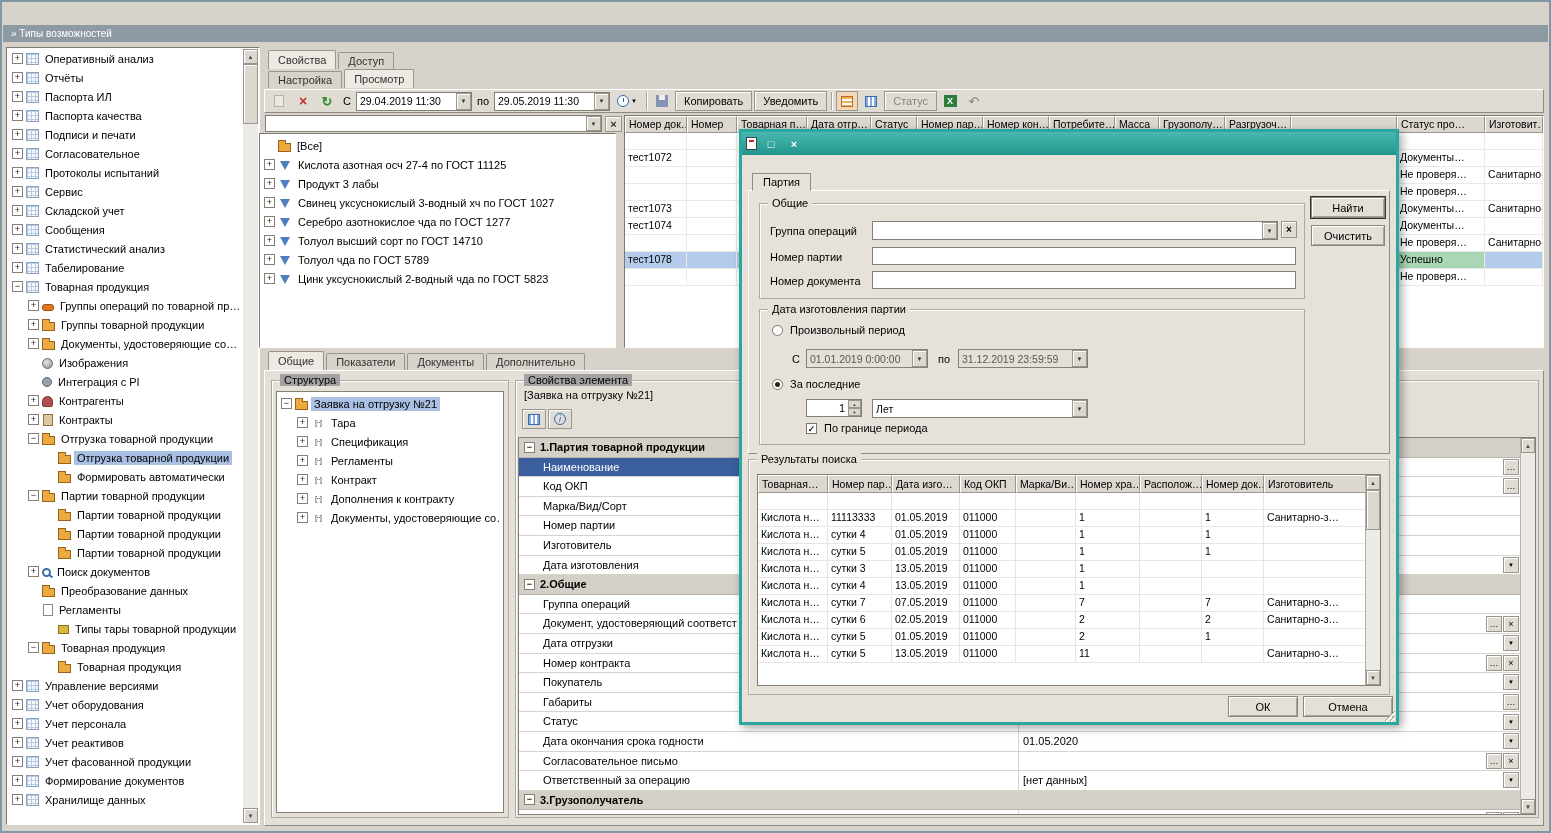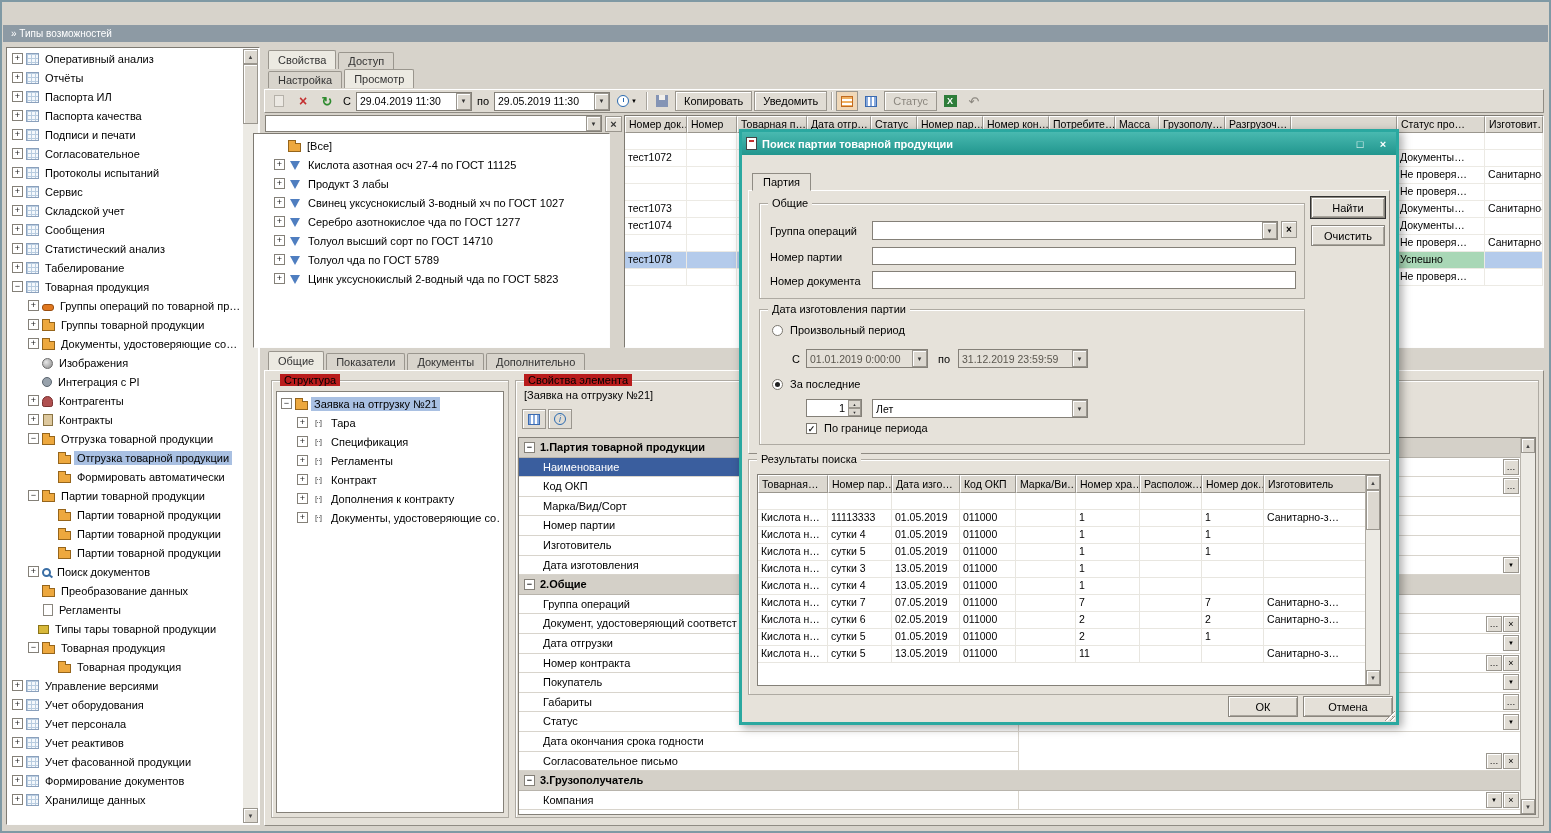--- a/index.html
+++ b/index.html
@@ -81,35 +81,35 @@
   .ic-xl{width:13px;height:12px;background:#2e7d3a;color:#fff;font-size:9px;font-weight:bold;display:flex;align-items:center;justify-content:center;}
   .ic-grid-o{width:12px;height:11px;border:1px solid #c06a20;background:repeating-linear-gradient(to bottom,#f0b060 0 2px,#fff 2px 4px);}
   .ic-grid-b{width:12px;height:11px;border:1px solid #3a6ab0;background:repeating-linear-gradient(to right,#88aadd 0 2px,#fff 2px 4px);}
   .ic-info{width:12px;height:12px;border-radius:50%;border:1px solid #2a6ab0;color:#2a6ab0;font-size:9px;font-style:italic;display:flex;align-items:center;justify-content:center;}
 
   
   .filter-row{position:absolute;left:263px;top:113px;width:357px;height:17px;display:flex;align-items:center;}
   .filter-field{flex:1;height:17px;background:#fff;border:1px solid #848078;display:flex;}
   .filter-field .combo-btn{margin-left:auto;height:15px;}
   .filter-x{width:17px;height:16px;margin-left:3px;display:flex;align-items:center;justify-content:center;font-weight:bold;color:#333;background:#e0dcd4;border:1px solid #9a968e;box-shadow:inset 1px 1px 0 #fff;}
-  .product-panel{position:absolute;left:251px;top:131px;width:357px;height:215px;overflow:hidden;padding-left:16px;}
+  .product-panel{position:absolute;left:257px;top:131px;width:357px;height:215px;overflow:hidden;}
   .grid-panel{position:absolute;left:622px;top:113px;right:5px;height:233px;overflow:hidden;}
   .grid-head{display:flex;height:17px;}
   .gh{background:#dcd8d0;border-top:1px solid #fff;border-left:1px solid #fff;border-right:1px solid #9a968e;border-bottom:1px solid #9a968e;padding:1px 3px;font-size:10.5px;white-space:nowrap;overflow:hidden;flex:none;}
   .gh.spacer{flex:1;}
   .grow{display:flex;height:17px;}
   .gc{flex:none;border-right:1px solid #eceae4;border-bottom:1px solid #eceae4;padding:1px 3px;font-size:10.5px;white-space:nowrap;overflow:hidden;background:#fff;}
   .gc.spacer{flex:1;}
   .grow.sel .gc{background:#b4cbeb;}
   .grow .gc.ok,.grow.sel .gc.ok{background:#a9d7b6;}
 
   
   .lower-panel{position:absolute;left:262px;top:368px;right:5px;bottom:5px;border:1px solid;border-color:#fff #8f8b83 #8f8b83 #fff;background:#e4e0d8;}
   .gbox{position:absolute;border:1px solid #aeaaa2;box-shadow:inset 1px 1px 0 #fff;}
-  .gb-cap{position:absolute;top:-7px;left:8px;background:#b91c1c;padding:0 4px;white-space:nowrap;}
+  .gb-cap{position:absolute;top:-7px;left:8px;background:#a3a3a3;padding:0 4px;white-space:nowrap;}
   .structure-box{left:6px;top:9px;width:238px;bottom:7px;}
   .structure-inner{position:absolute;inset:10px 4px 4px 4px;background:#fff;border:1px solid #848078;overflow:hidden;padding-top:2px;}
   .props-box{left:250px;top:9px;right:4px;bottom:7px;}
   .props-sub{position:absolute;left:8px;top:8px;right:8px;height:16px;white-space:nowrap;overflow:hidden;}
   .props-btns{position:absolute;left:6px;top:28px;display:flex;gap:2px;}
   .pbtn{width:24px;height:20px;background:#e0dcd4;border:1px solid #9a968e;box-shadow:inset 1px 1px 0 #fff;display:flex;align-items:center;justify-content:center;}
   .prop-grid{position:absolute;left:2px;top:56px;right:2px;bottom:2px;background:#fff;border:1px solid #848078;overflow:hidden;}
   .prop-rows{position:absolute;inset:0 15px 0 0;}
   .prow{display:flex;height:19.6px;}
   .plabel{width:500px;flex:none;border-right:1px solid #d8d4cc;border-bottom:1px solid #d8d4cc;padding:3px 4px 0 24px;white-space:nowrap;overflow:hidden;}
@@ -323,21 +323,21 @@
         <div class="trow" style="padding-left: 20px;">
           <span class="toggle ghost"></span>
           <span class="icon icon-folder"></span>
           <span class="tlabel">Преобразование данных</span>
         </div>
         <div class="trow" style="padding-left: 20px;">
           <span class="toggle ghost"></span>
           <span class="icon icon-doc"></span>
           <span class="tlabel">Регламенты</span>
         </div>
-        <div class="trow" style="padding-left: 16px;">
+        <div class="trow" style="padding-left: 36px;">
           <span class="toggle ghost"></span>
           <span class="icon icon-box"></span>
           <span class="tlabel">Типы тары товарной продукции</span>
         </div>
         <div class="trow" style="padding-left: 20px;">
           <span class="toggle">−</span>
           <span class="icon icon-folder"></span>
           <span class="tlabel">Товарная продукция</span>
         </div>
         <div class="trow" style="padding-left: 36px;">
@@ -837,28 +837,43 @@
               <div class="plabel">Статус</div>
               <div class="pvalue">
                 <span class="vtext"></span>
                 <span class="pcontrols">
                   <span class="cbtn drop">▼</span>
                 </span>
               </div>
             </div>
             <div class="prow">
               <div class="plabel">Дата окончания срока годности</div>
+              <div class="pvalue">
+                <span class="vtext">01.05.2020</span>
+                <span class="pcontrols">
+                  <span class="cbtn drop">▼</span>
+                </span>
+              </div>
             </div>
             <div class="prow">
               <div class="plabel">Согласовательное письмо</div>
               <div class="pvalue">
                 <span class="vtext"></span>
                 <span class="pcontrols">
                   <span class="cbtn">…</span>
                   <span class="cbtn">×</span>
+                </span>
+              </div>
+            </div>
+            <div class="prow">
+              <div class="plabel">Ответственный за операцию</div>
+              <div class="pvalue">
+                <span class="vtext">[нет данных]</span>
+                <span class="pcontrols">
+                  <span class="cbtn drop">▼</span>
                 </span>
               </div>
             </div>
             <div class="prow section">
               <span class="sq">−</span>
               <span class="seclabel">3.Грузополучатель</span>
             </div>
             <div class="prow">
               <div class="plabel">Компания</div>
               <div class="pvalue">
@@ -875,21 +890,20 @@
           <span class="scr-spacer"></span>
           <span class="scr-btn">▼</span>
         </div>
       </div>
     </div>
   </div>
 
   <div class="dialog">
     <div class="dlg-title">
       <span class="dlg-icon"></span>
-      <span class="dlg-title-text">Поиск партии товарной продукции</span>
       <span class="dlg-btn">□</span>
       <span class="dlg-btn">×</span>
     </div>
     <div class="dlg-body">
       <span class="dlg-tab">Партия</span>
       <div class="dlg-tabpanel">
         <div class="gbox g-common">
           <span class="gb-cap">Общие</span>
           <span class="fl l1">Группа операций</span>
           <span class="combo c1">

